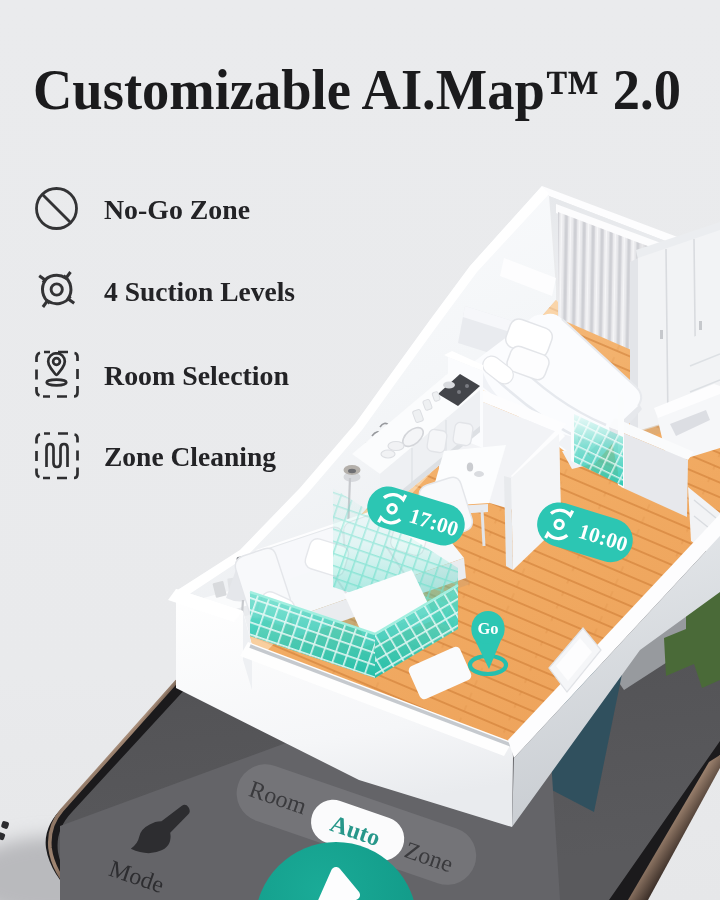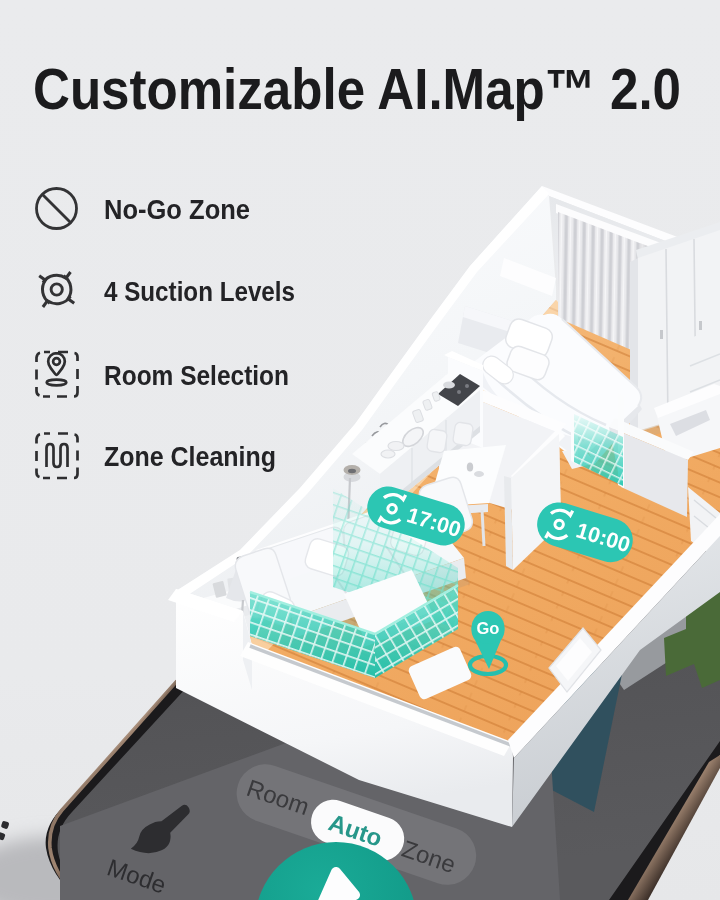--- a/index.html
+++ b/index.html
@@ -1,16 +1,16 @@
 <!DOCTYPE html>
 <html><head>
 <meta charset="utf-8">
 <style>
 html,body{margin:0;padding:0;background:#ebecee}
-#stage{position:relative;width:720px;height:900px;overflow:hidden;font-family:Liberation Sans, sans-serif}
+#stage{position:relative;width:720px;height:900px;overflow:hidden;font-family:Liberation Serif, serif}
 </style>
 </head>
 <body>
 <div id="stage">
 <svg width="720" height="900" viewBox="0 0 720 900">
 <defs>
 <linearGradient id="bgg" x1="0" y1="0" x2="0" y2="1">
  <stop offset="0" stop-color="#eaebed"></stop>
  <stop offset="0.75" stop-color="#e9eaec"></stop>
  <stop offset="1" stop-color="#e6e7e9"></stop>

